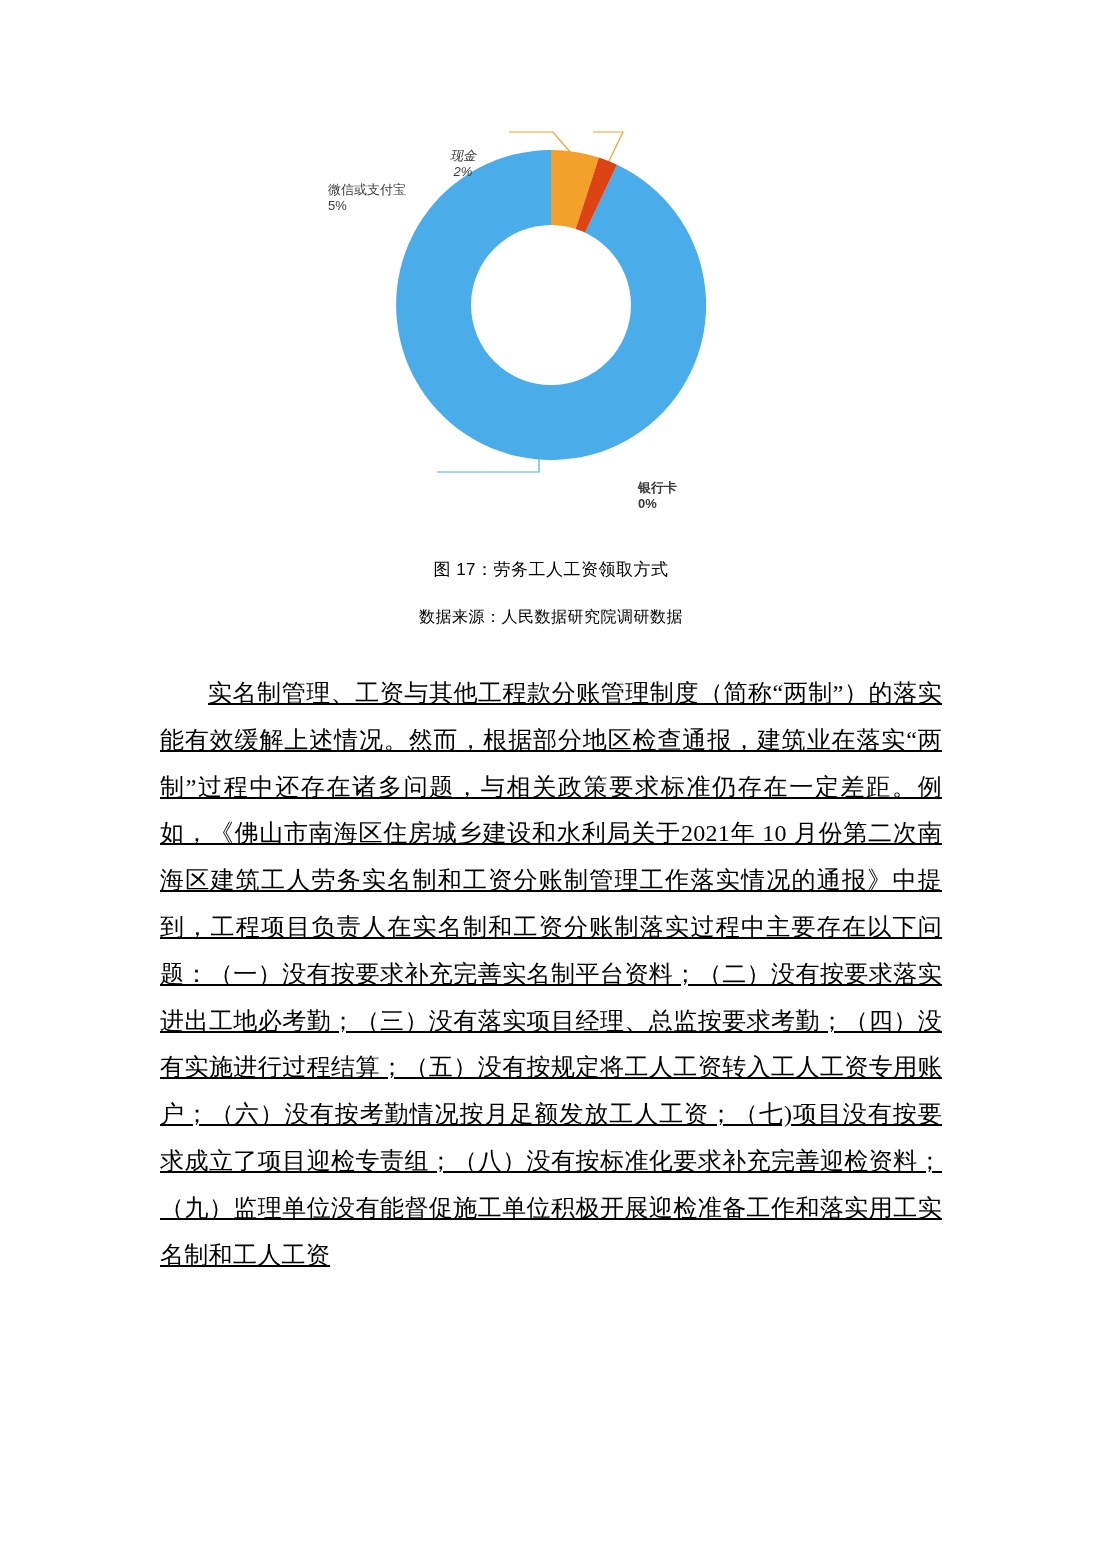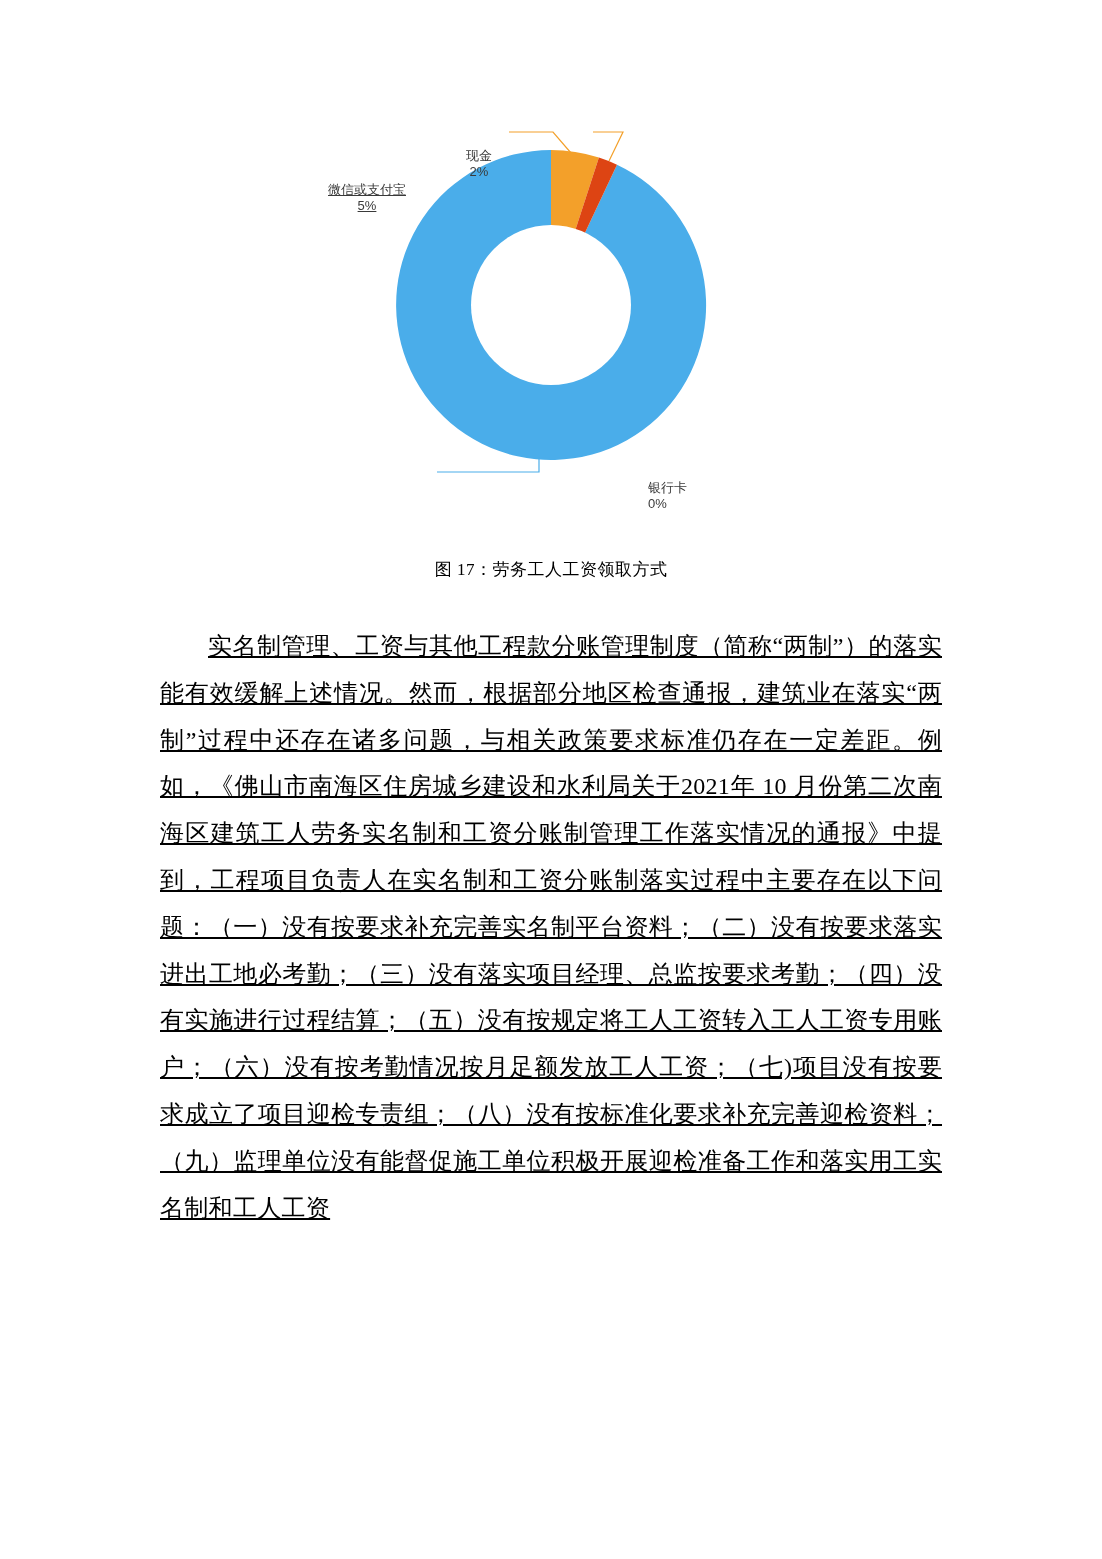--- a/index.html
+++ b/index.html
@@ -44,29 +44,29 @@
     position: absolute;
     font-family: "Liberation Sans", "DejaVu Sans", sans-serif;
     font-size: 13px;
     line-height: 1.25;
     color: #3a3a3a;
     text-align: center;
     white-space: nowrap;
   }
   .callout .pct { display: block; }
 
-  .callout-cash { left: 306px; top: 38px; }
-  .callout-wechat { left: 168px; top: 72px; text-align: center; text-decoration: underline; }
-  .callout-bank { left: 488px; top: 370px; text-align: left; }
+  .callout-cash { left: 290px; top: 38px; font-style: italic; }
+  .callout-wechat { left: 168px; top: 72px; text-align: left; }
+  .callout-bank { left: 478px; top: 370px; text-align: left; font-weight: bold; }
 
   
   .fig-caption {
     text-align: center;
     font-size: 17px;
-    font-family: Liberation Serif, serif;
+    font-family: Liberation Sans, sans-serif;
     margin-top: 18px;
     letter-spacing: 0.5px;
   }
   .fig-source {
     text-align: center;
     font-size: 16px;
     font-family: "Liberation Serif", "DejaVu Serif", serif;
     margin-top: 26px;
     letter-spacing: 0.5px;
   }
@@ -128,18 +128,19 @@
 
       <div class="callout callout-bank">
         <span>银行卡</span>
         <span class="pct">0%</span>
       </div>
 
     </div>
   </div>
 
   <div class="fig-caption">图 17：劳务工人工资领取方式</div>
+  <div class="fig-source">数据来源：人民数据研究院调研数据</div>
 
   <div class="body-text">
     <p>实名制管理、工资与其他工程款分账管理制度（简称“两制”）的落实能有效缓解上述情况。然而，根据部分地区检查通报，建筑业在落实“两制”过程中还存在诸多问题，与相关政策要求标准仍存在一定差距。例如，《佛山市南海区住房城乡建设和水利局关于2021年 10 月份第二次南海区建筑工人劳务实名制和工资分账制管理工作落实情况的通报》中提到，工程项目负责人在实名制和工资分账制落实过程中主要存在以下问题：（一）没有按要求补充完善实名制平台资料；（二）没有按要求落实进出工地必考勤；（三）没有落实项目经理、总监按要求考勤；（四）没有实施进行过程结算；（五）没有按规定将工人工资转入工人工资专用账户；（六）没有按考勤情况按月足额发放工人工资；（七)项目没有按要求成立了项目迎检专责组；（八）没有按标准化要求补充完善迎检资料；（九）监理单位没有能督促施工单位积极开展迎检准备工作和落实用工实名制和工人工资</p>
   </div>
 
 </div>
 
 </body></html>

